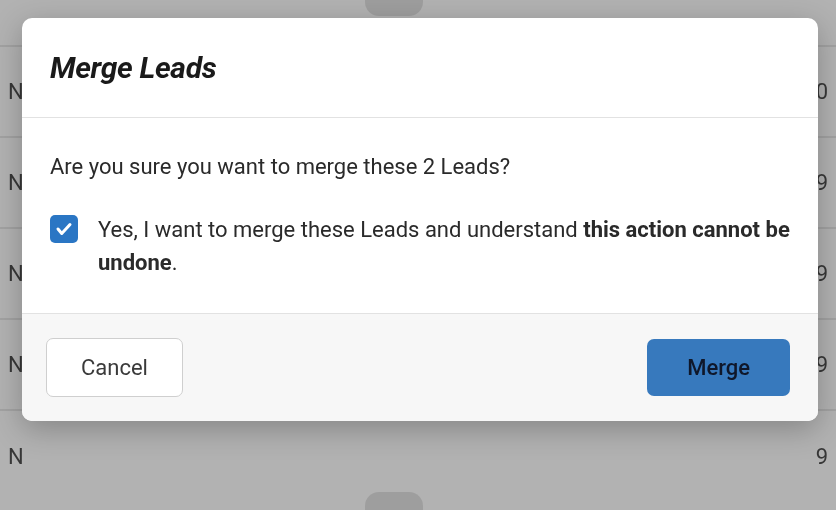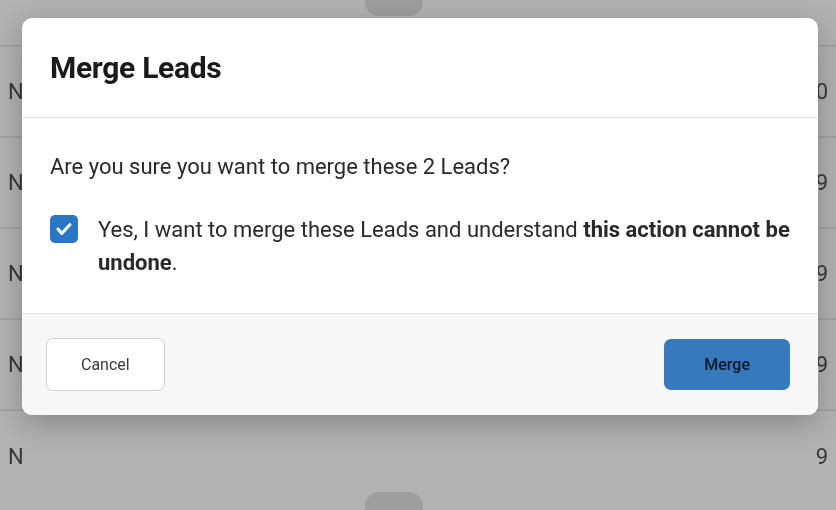--- a/index.html
+++ b/index.html
@@ -73,20 +73,21 @@
       background: #ffffff;
       border-radius: 10px;
       box-shadow: 0 8px 30px rgba(0,0,0,0.25);
       display: flex;
       flex-direction: column;
       overflow: hidden;
     }
     .modal-header {
       padding: 32px 25px 32px 28px;
       border-bottom: 1px solid #e2e2e2;
+      font-style: italic;
     }
     .modal-title {
       font-size: 30px;
       font-weight: 700;
       color: #1a1a1a;
       letter-spacing: -0.3px;
     }
     .modal-body {
       padding: 34px 28px 34px 28px;
     }
@@ -130,21 +131,21 @@
     }
     .modal-footer {
       background: #f7f7f7;
       border-top: 1px solid #e2e2e2;
       padding: 24px 28px 24px 24px;
       display: flex;
       justify-content: space-between;
       align-items: center;
     }
     .btn {
-      font-size: 16px;
+      font-size: 22px;
       padding: 16px 34px;
       border-radius: 7px;
       cursor: pointer;
       border: none;
       font-family: inherit;
     }
     .btn-cancel {
       background: #ffffff;
       color: #3a3a3a;
       border: 1px solid #cfcfcf;

